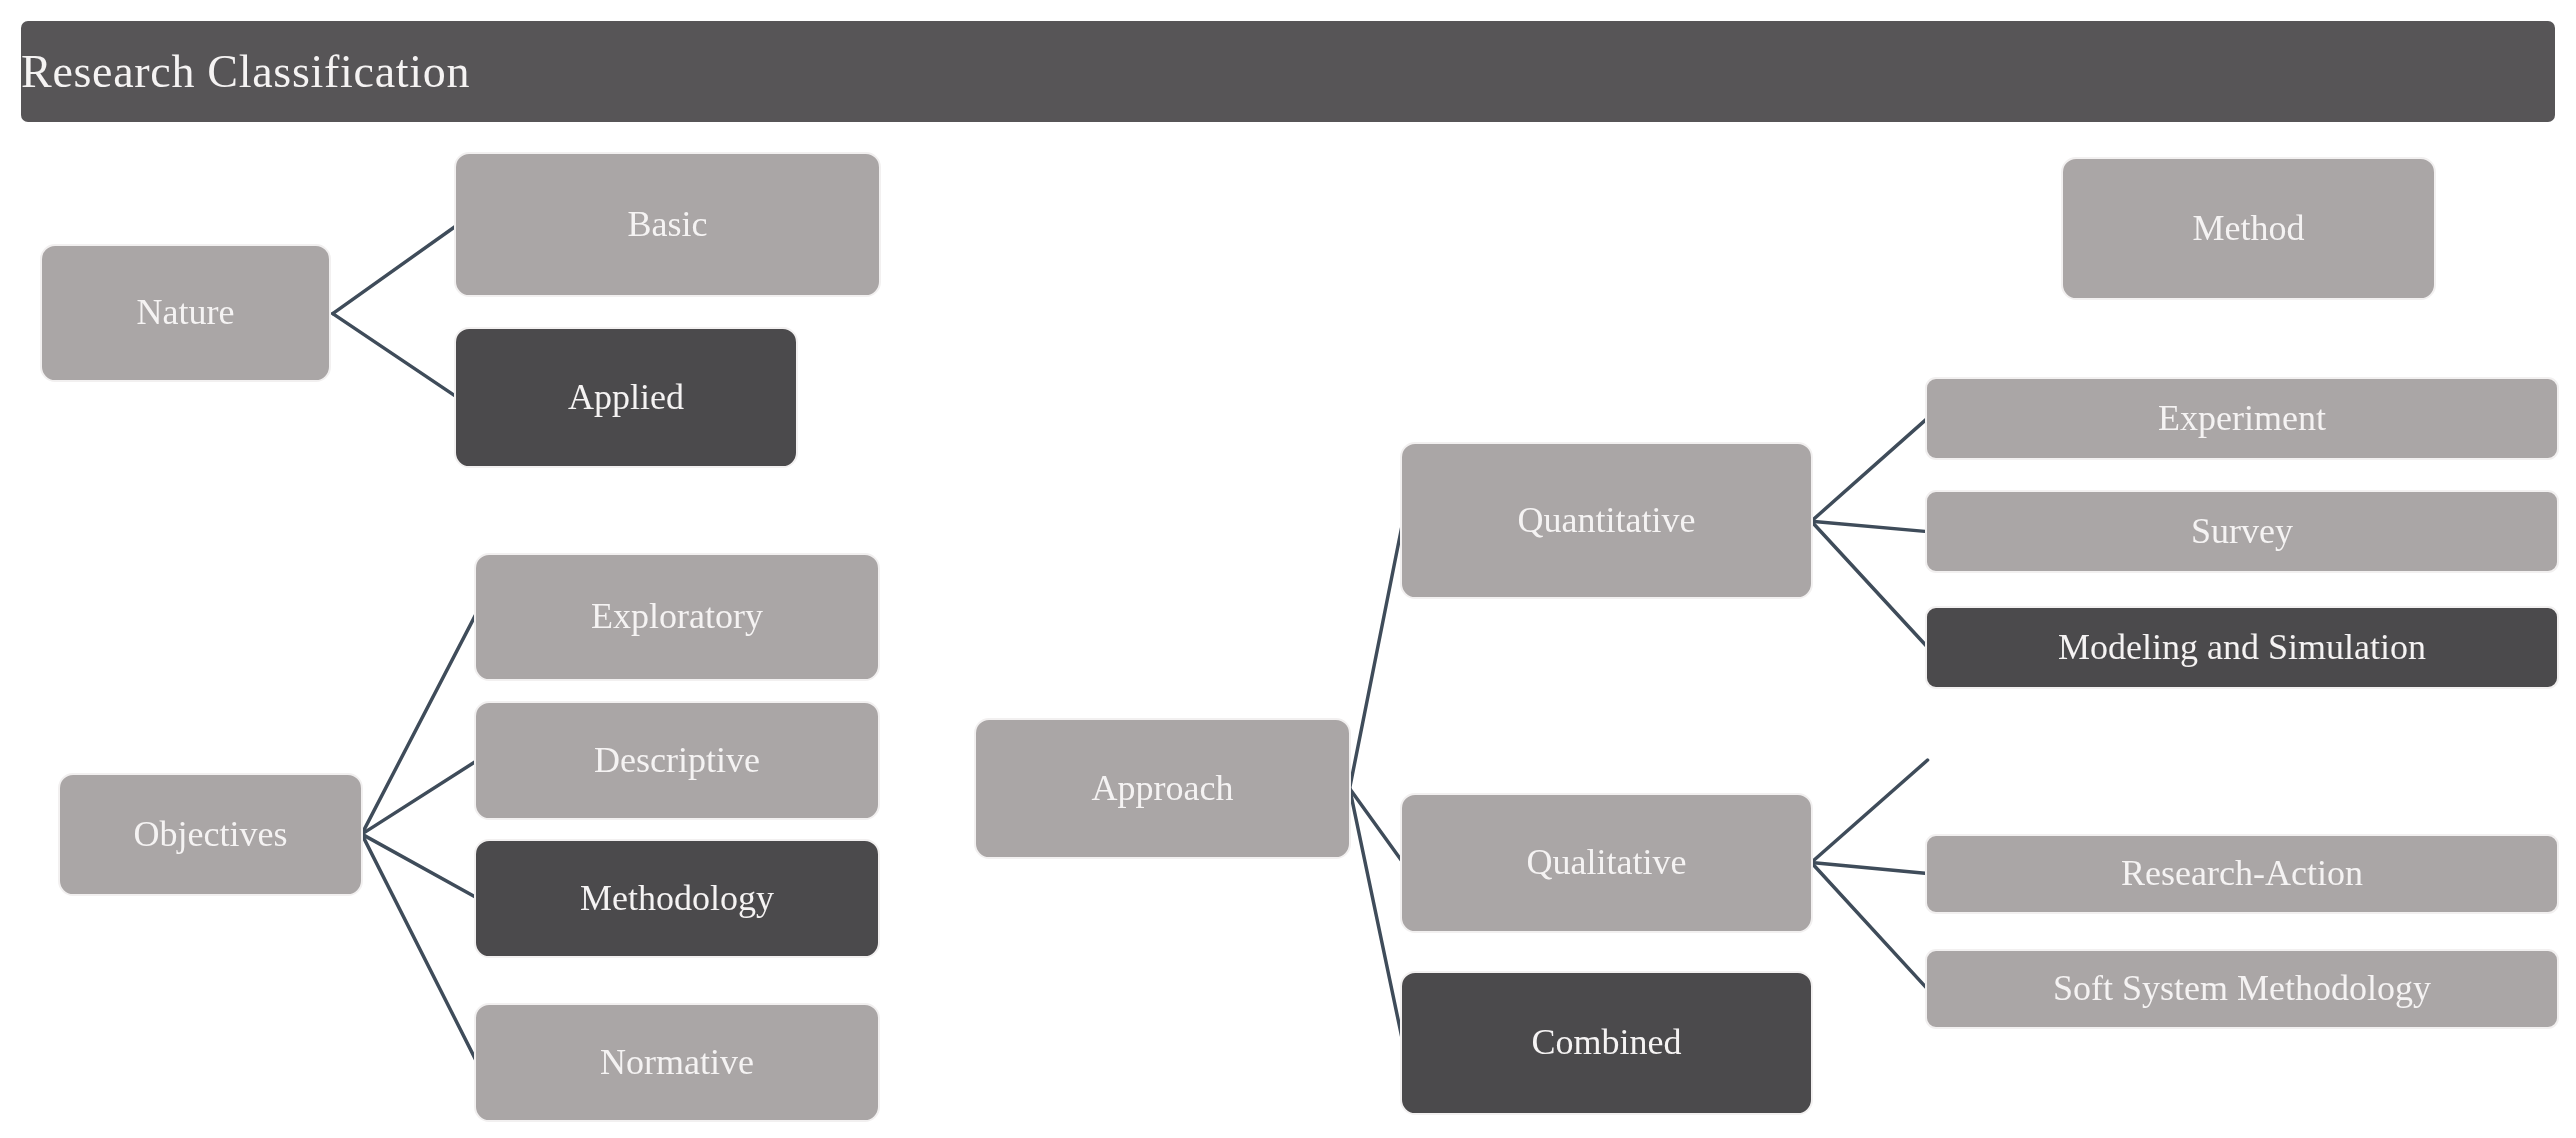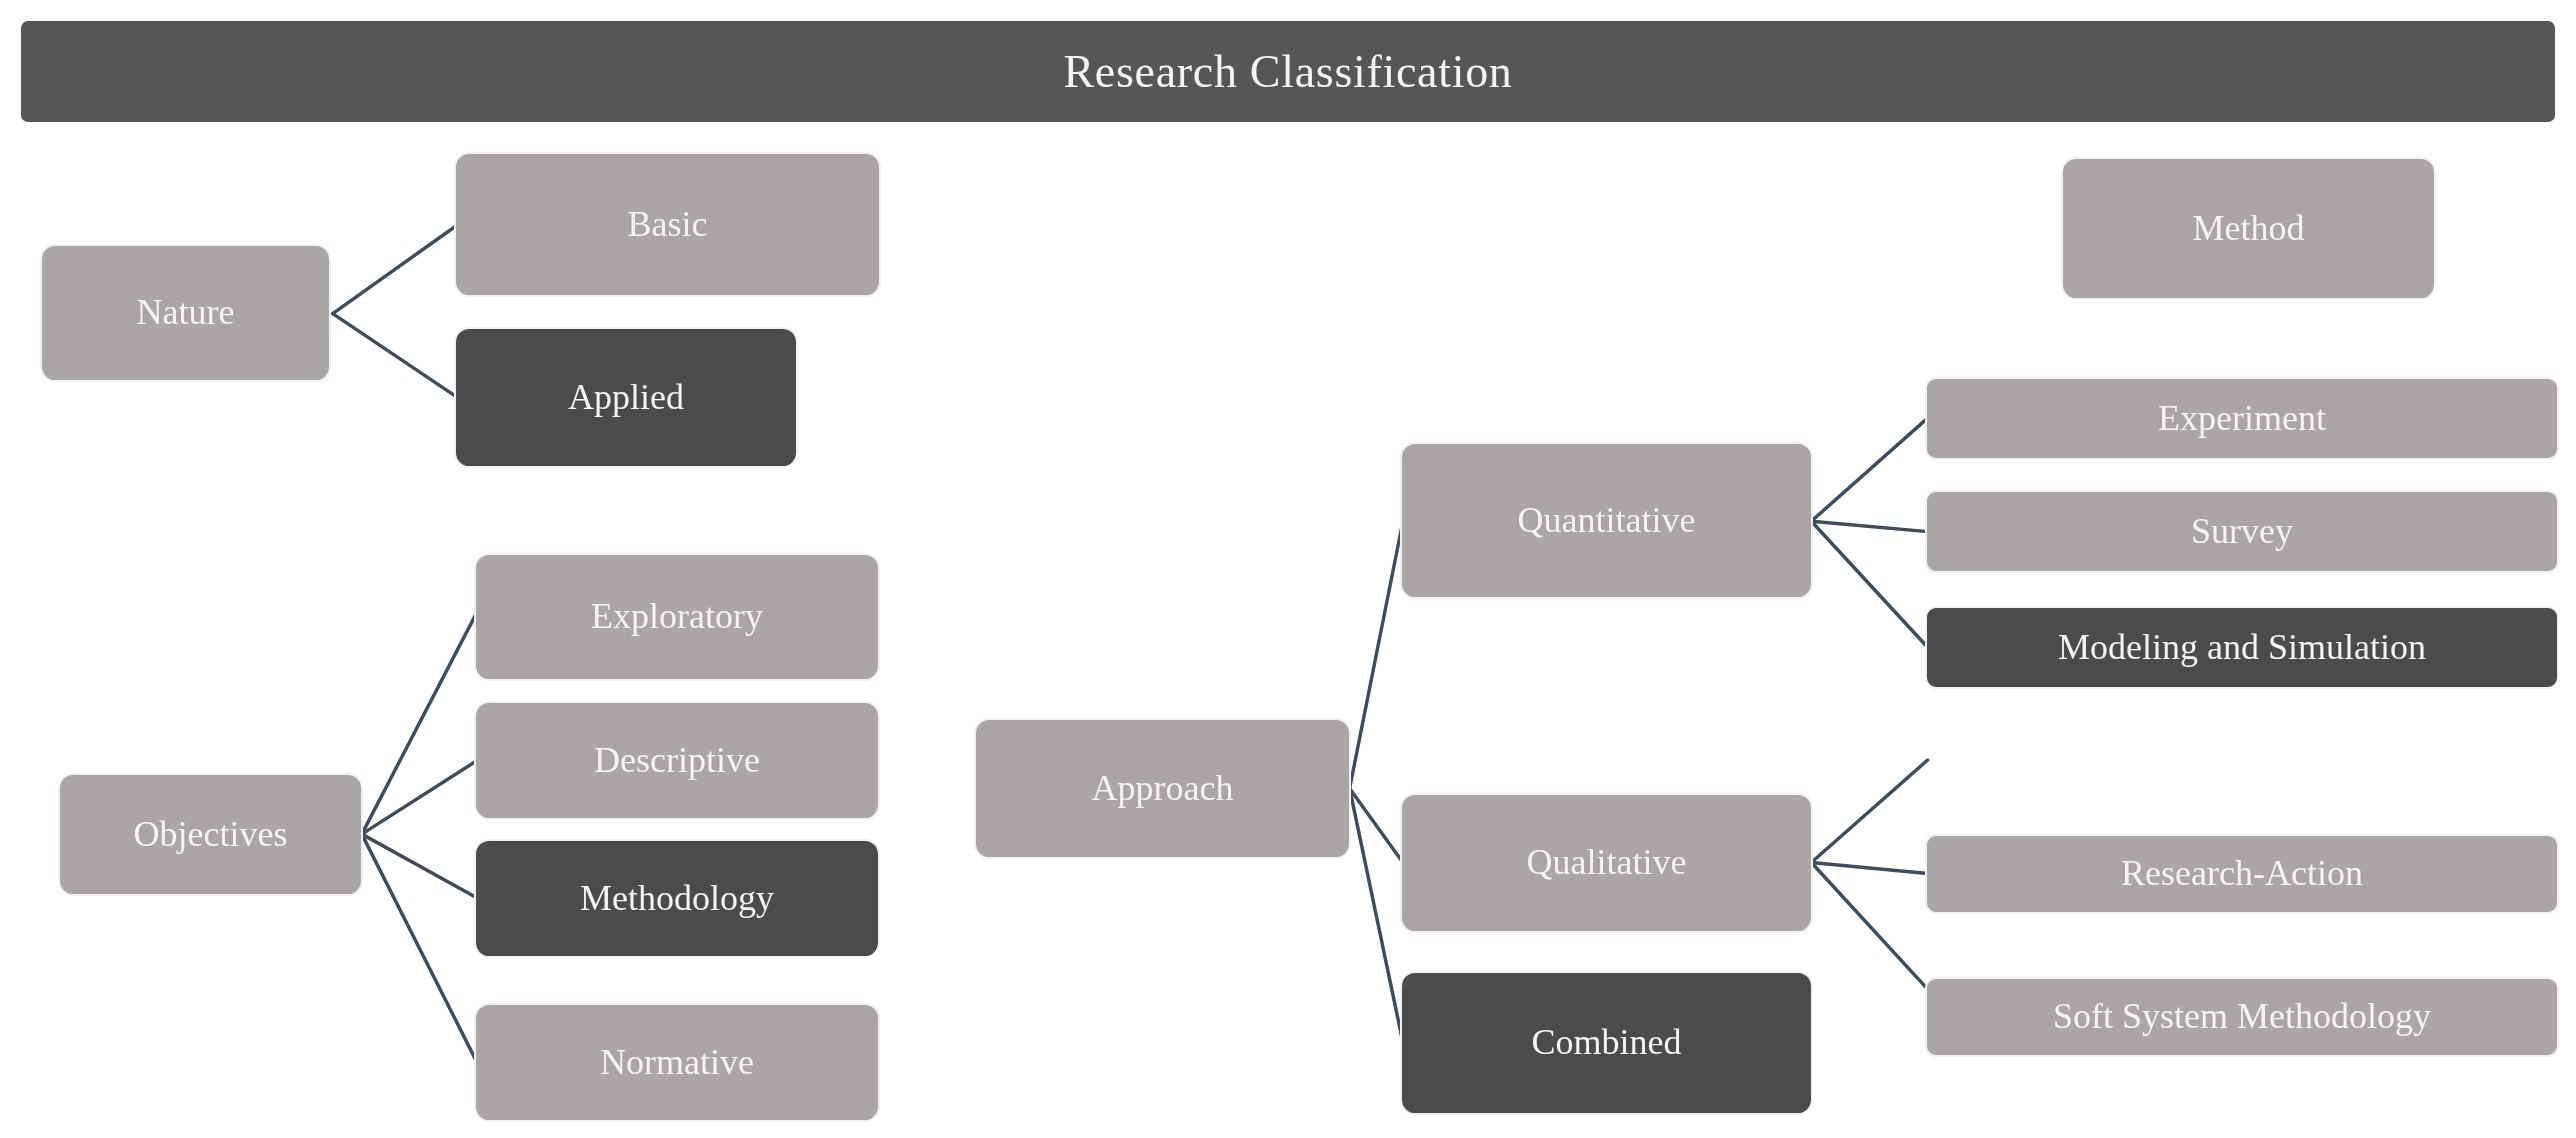--- a/index.html
+++ b/index.html
@@ -31,21 +31,20 @@
   .title-bar {
     position: absolute;
     left: 21px;
     top: 21px;
     width: 2534px;
     height: 101px;
     background: var(--title-bar, #575557);
     border-radius: 7px;
     display: flex;
     align-items: center;
-    justify-content: center;
     z-index: 2;
   }
   .title-bar span {
     color: var(--text-light, #f5f3f3);
     font-size: 46px;
     letter-spacing: 0.7px;
   }
   .node {
     position: absolute;
     background: var(--node-light, #aaa6a6);
@@ -145,18 +144,18 @@
   </div>
   <div class="node thin" style="left:1925px;top:490px;width:634px;height:83px;">
     <span>Survey</span>
   </div>
   <div class="node thin dark" style="left:1925px;top:606px;width:634px;height:83px;">
     <span>Modeling and Simulation</span>
   </div>
   <div class="node thin" style="left:1925px;top:834px;width:634px;height:80px;">
     <span>Research-Action</span>
   </div>
-  <div class="node thin" style="left:1925px;top:949px;width:634px;height:80px;margin-top:28px;">
+  <div class="node thin" style="left:1925px;top:949px;width:634px;height:80px;">
     <span>Soft System Methodology</span>
   </div>
 
 </div>
 
 
 </body></html>

